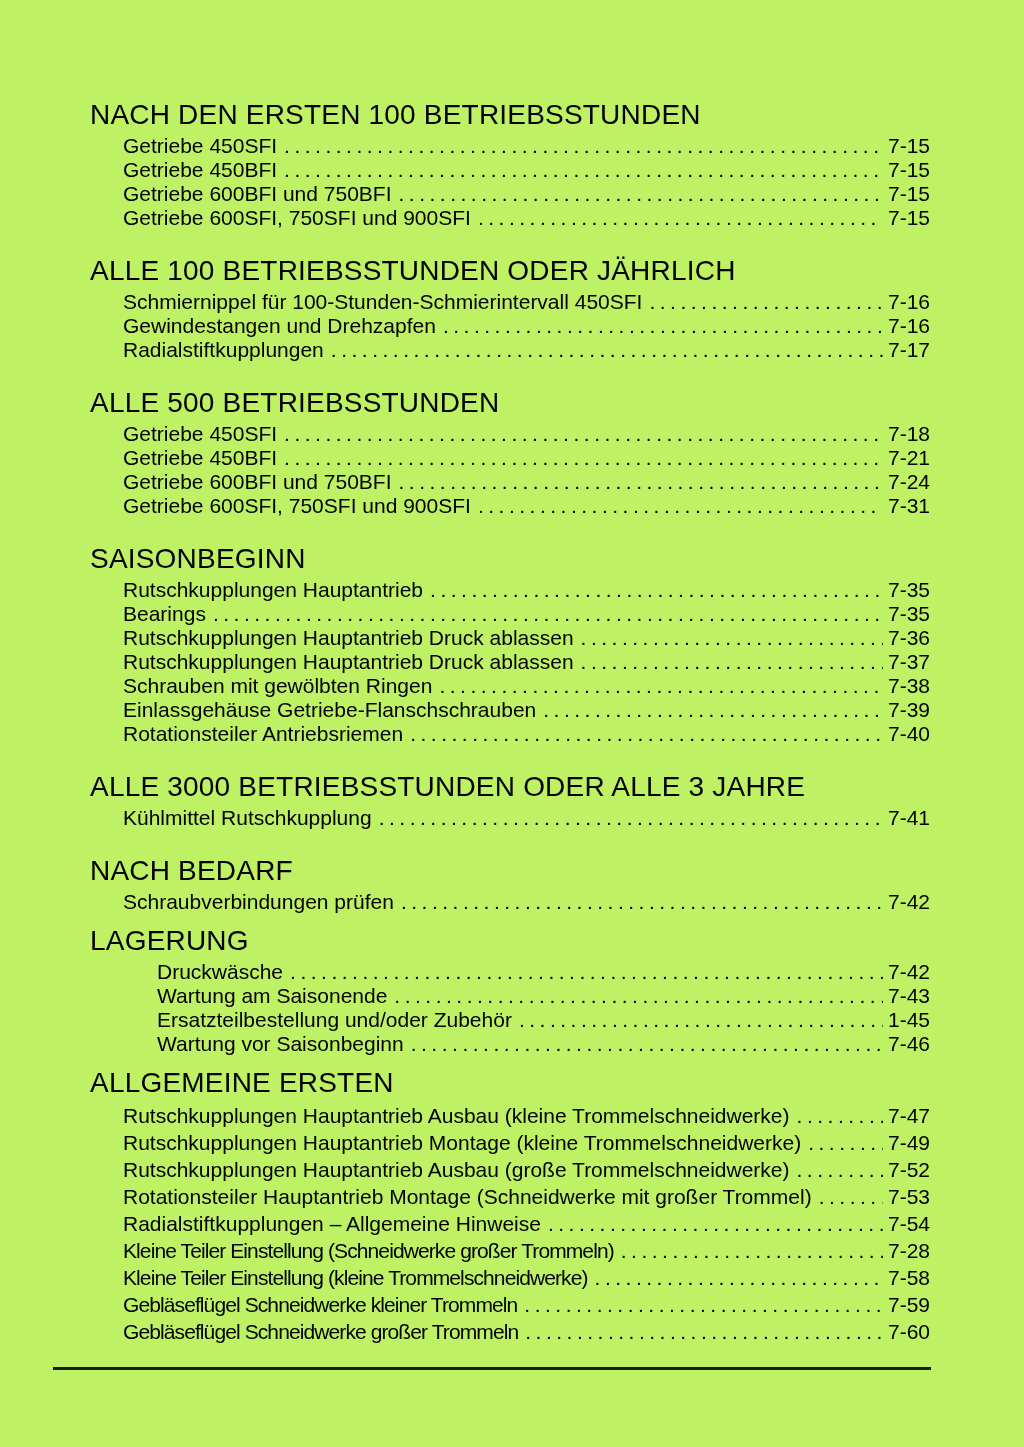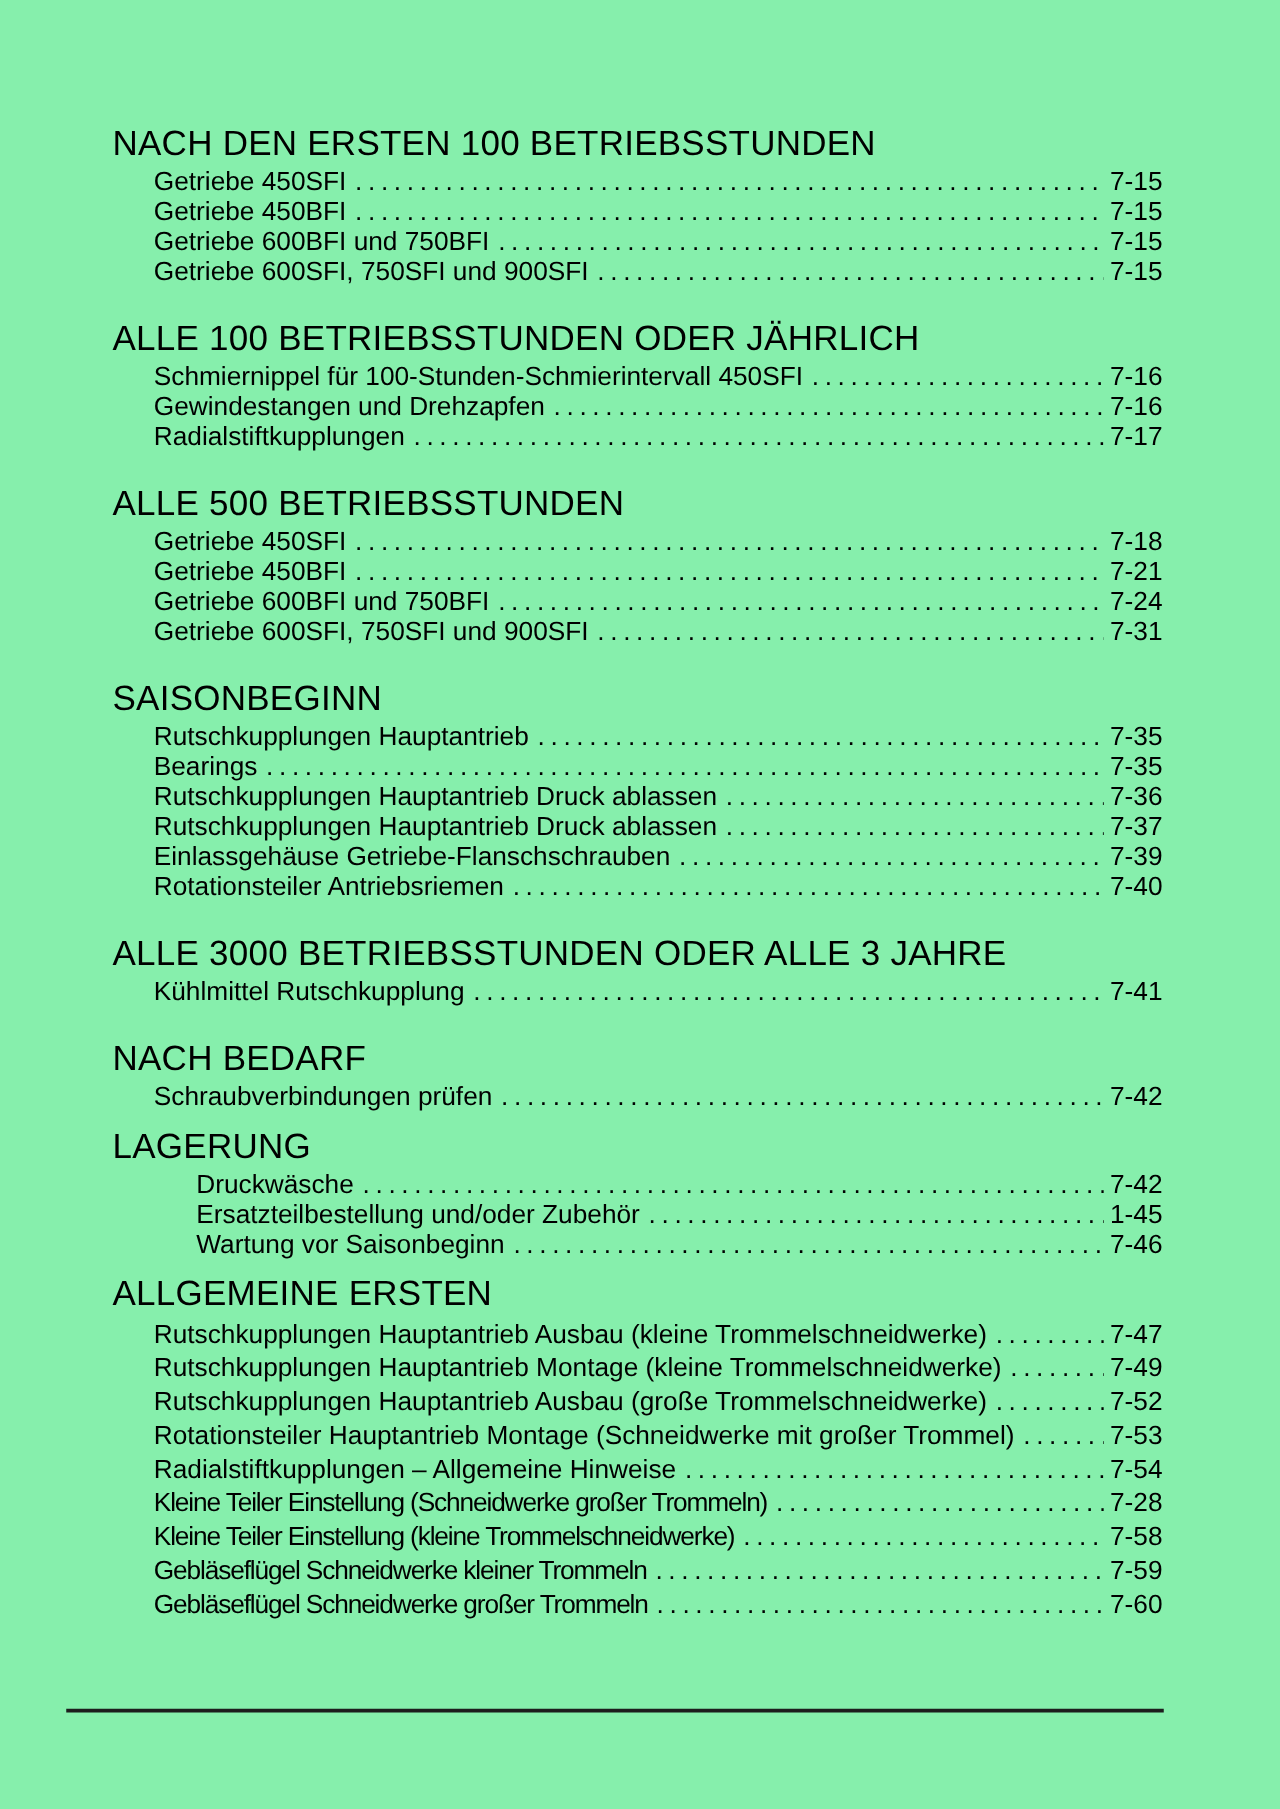--- a/index.html
+++ b/index.html
@@ -5,21 +5,21 @@
 <style>
   html, body {
     margin: 0;
     padding: 0;
     background: #ffffff;
   }
   .page {
     position: relative;
     width: 1024px;
     height: 1447px;
-    background: #86efac;
+    background: #bef264;
     color: #000000;
     font-family: "Liberation Sans", "DejaVu Sans", sans-serif;
     overflow: hidden;
   }
   .toc {
     position: absolute;
     left: 90px;
     top: 100px;
     width: 840px;
   }
@@ -182,20 +182,25 @@
     <span class="dots"></span>
     <span class="pagenum">7-36</span>
   </li>
 
   <li class="entry">
     <span class="label">Rutschkupplungen Hauptantrieb Druck ablassen</span>
     <span class="dots"></span>
     <span class="pagenum">7-37</span>
   </li>
 
+  <li class="entry">
+    <span class="label">Schrauben mit gewölbten Ringen</span>
+    <span class="dots"></span>
+    <span class="pagenum">7-38</span>
+  </li>
 
   <li class="entry">
     <span class="label">Einlassgehäuse Getriebe-Flanschschrauben</span>
     <span class="dots"></span>
     <span class="pagenum">7-39</span>
   </li>
 
   <li class="entry">
     <span class="label">Rotationsteiler Antriebsriemen</span>
     <span class="dots"></span>
@@ -228,20 +233,25 @@
 
   <section class="toc-section tight indent-extra">
     <h2 class="section-title">LAGERUNG</h2>
     <ul class="entries">
   <li class="entry">
     <span class="label">Druckwäsche</span>
     <span class="dots"></span>
     <span class="pagenum">7-42</span>
   </li>
 
+  <li class="entry">
+    <span class="label">Wartung am Saisonende</span>
+    <span class="dots"></span>
+    <span class="pagenum">7-43</span>
+  </li>
 
   <li class="entry">
     <span class="label">Ersatzteilbestellung und/oder Zubehör</span>
     <span class="dots"></span>
     <span class="pagenum">1-45</span>
   </li>
 
   <li class="entry">
     <span class="label">Wartung vor Saisonbeginn</span>
     <span class="dots"></span>

